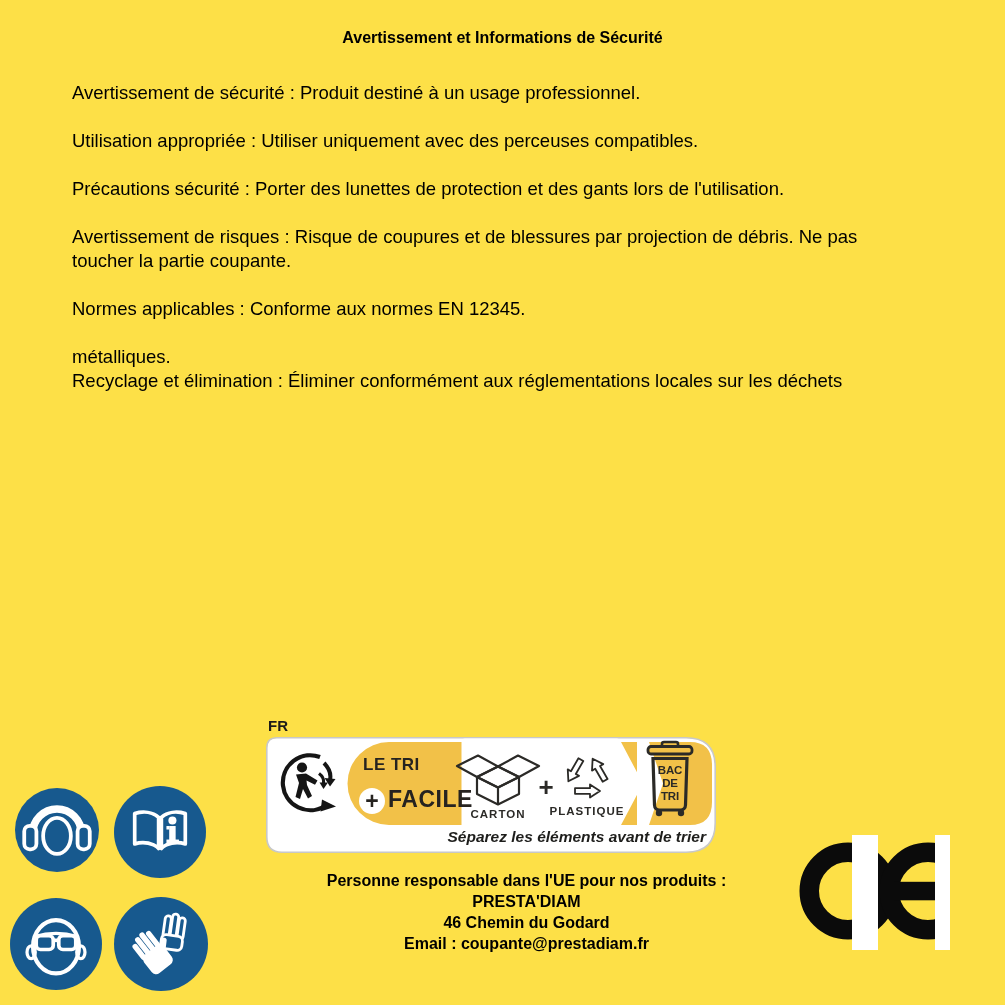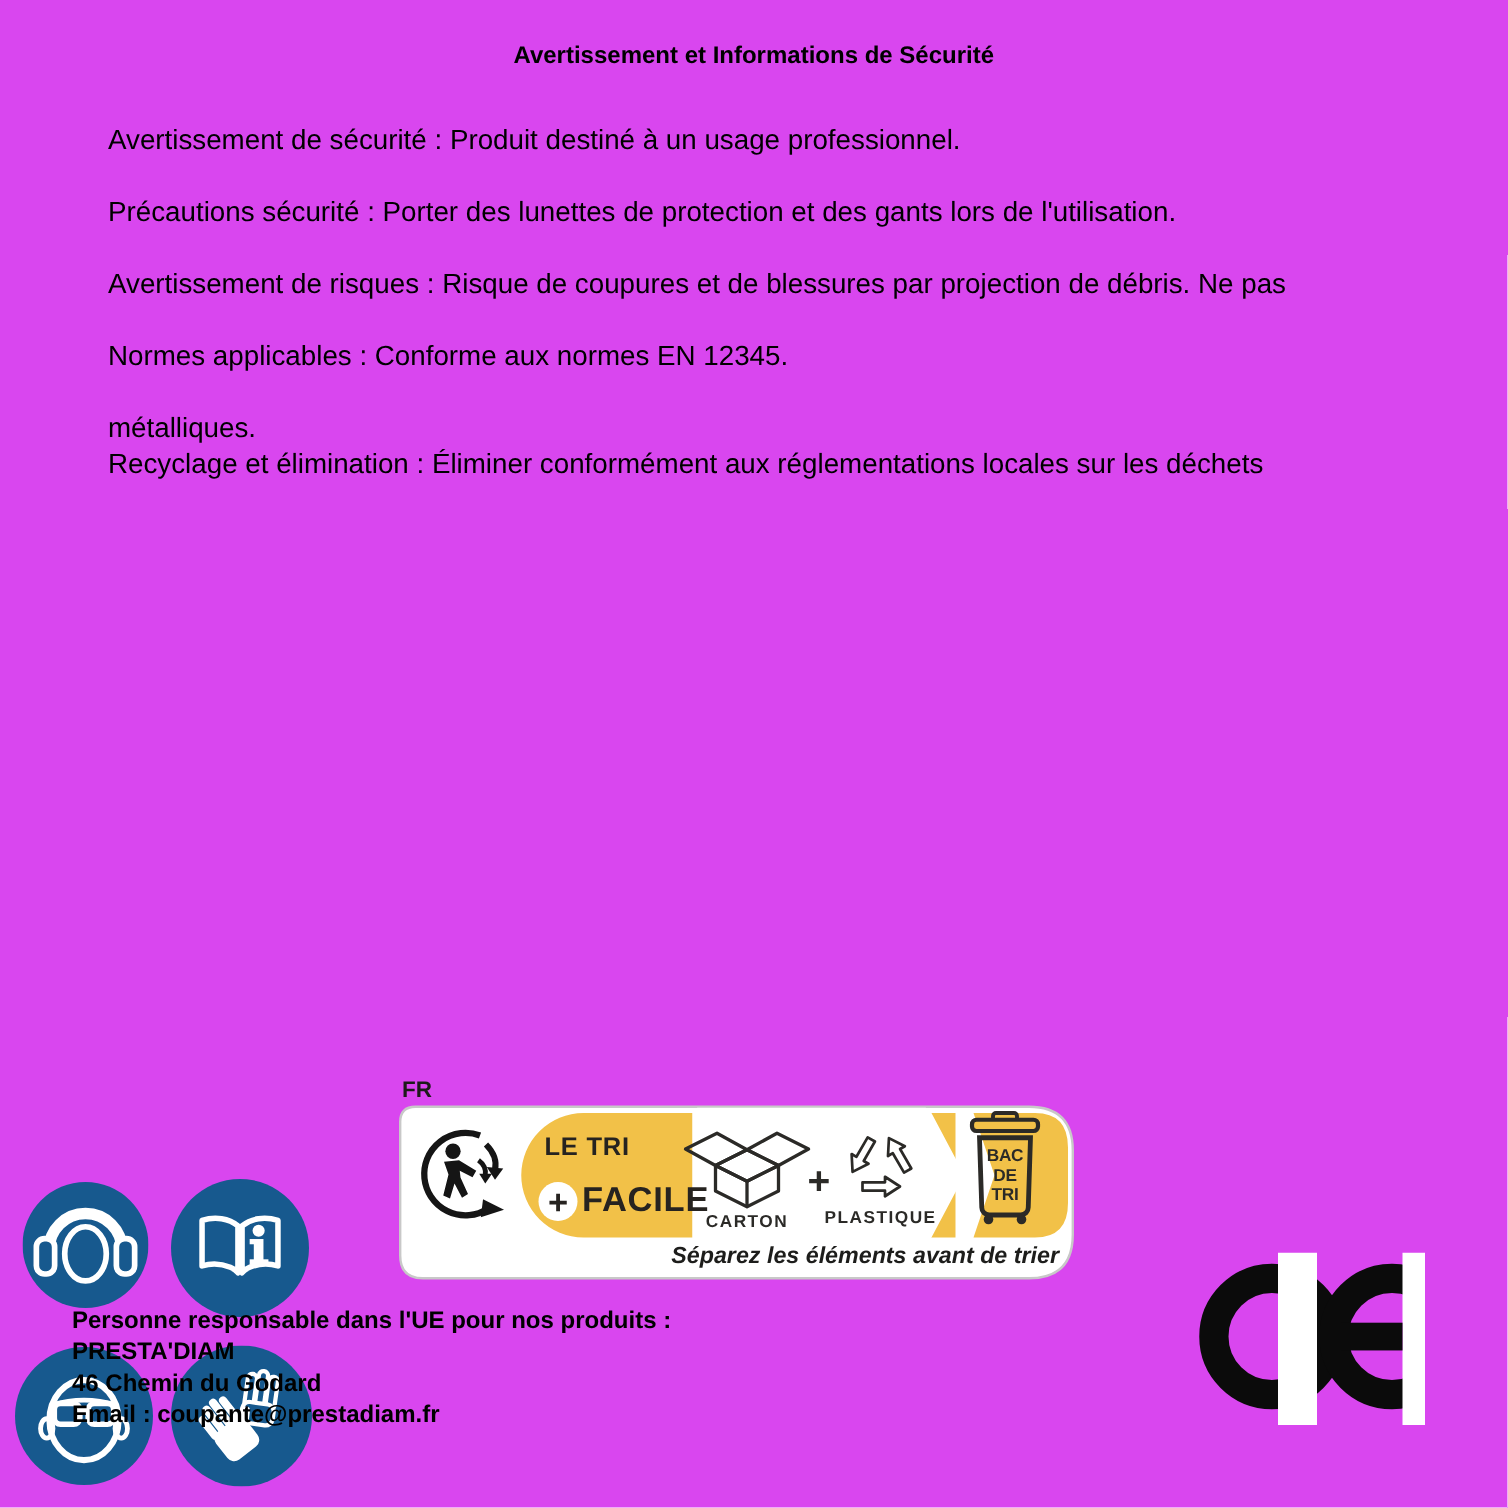--- a/index.html
+++ b/index.html
@@ -1,16 +1,16 @@
 <!DOCTYPE html>
 <html><head>
 <meta charset="utf-8">
 <style>
   html,body{margin:0;padding:0;background:#fff;}
-  #canvas{position:relative;width:1005px;height:1005px;background:#d946ef;overflow:hidden;
+  #canvas{position:relative;width:1005px;height:1005px;background:#fde047;overflow:hidden;
           font-family:"Liberation Sans","DejaVu Sans",sans-serif;color:#000;}
 
   .page-title{position:absolute;top:29px;left:0;right:0;text-align:center;
               font-size:16px;font-weight:bold;color:#000;}
 
   .text-block{position:absolute;top:81px;left:72px;}
   .para{margin:0 0 24px 0;font-size:18.5px;line-height:24px;color:#000;}
   .para .line{display:block;white-space:nowrap;}
 
   .banner-svg{position:absolute;left:265px;top:713px;}
@@ -20,40 +20,44 @@
   .tri-bottom{font-size:23px;font-weight:bold;fill:#262320;letter-spacing:.5px;}
   .tri-plus{font-size:23px;font-weight:bold;fill:#262320;}
   .mat-label{font-size:11.5px;font-weight:bold;fill:#2b2a27;letter-spacing:1px;}
   .sep-plus{font-size:26px;font-weight:bold;fill:#2b2a27;}
   .bin-label{font-size:11.5px;font-weight:bold;fill:#2b2a27;letter-spacing:-.2px;}
   .tagline{font-size:15.5px;font-weight:bold;font-style:italic;fill:#1d1d1b;}
 
   .picto{position:absolute;}
   .ce-svg{position:absolute;left:790px;top:835px;}
 
-  .resp-block{position:absolute;top:870px;left:0;right:0;text-align:left;
+  .resp-block{position:absolute;top:870px;left:0;right:0;text-align:center;
               font-size:16px;font-weight:bold;line-height:21px;color:#000;padding-left:48px;}
   .resp-block .line{display:block;}
 </style>
 </head>
 <body>
 
 <div id="canvas">
 
   <div class="page-title">Avertissement et Informations de Sécurité</div>
 
   <div class="text-block">
     <p class="para">
       <span class="line">Avertissement de sécurité : Produit destiné à un usage professionnel.</span>
     </p>
     <p class="para">
+      <span class="line">Utilisation appropriée : Utiliser uniquement avec des perceuses compatibles.</span>
+    </p>
+    <p class="para">
       <span class="line">Précautions sécurité : Porter des lunettes de protection et des gants lors de l'utilisation.</span>
     </p>
     <p class="para">
       <span class="line">Avertissement de risques : Risque de coupures et de blessures par projection de débris. Ne pas</span>
+      <span class="line">toucher la partie coupante.</span>
     </p>
     <p class="para">
       <span class="line">Normes applicables : Conforme aux normes EN 12345.</span>
     </p>
     <p class="para">
       <span class="line">métalliques.</span>
       <span class="line">Recyclage et élimination : Éliminer conformément aux réglementations locales sur les déchets</span>
     </p>
   </div>
 

